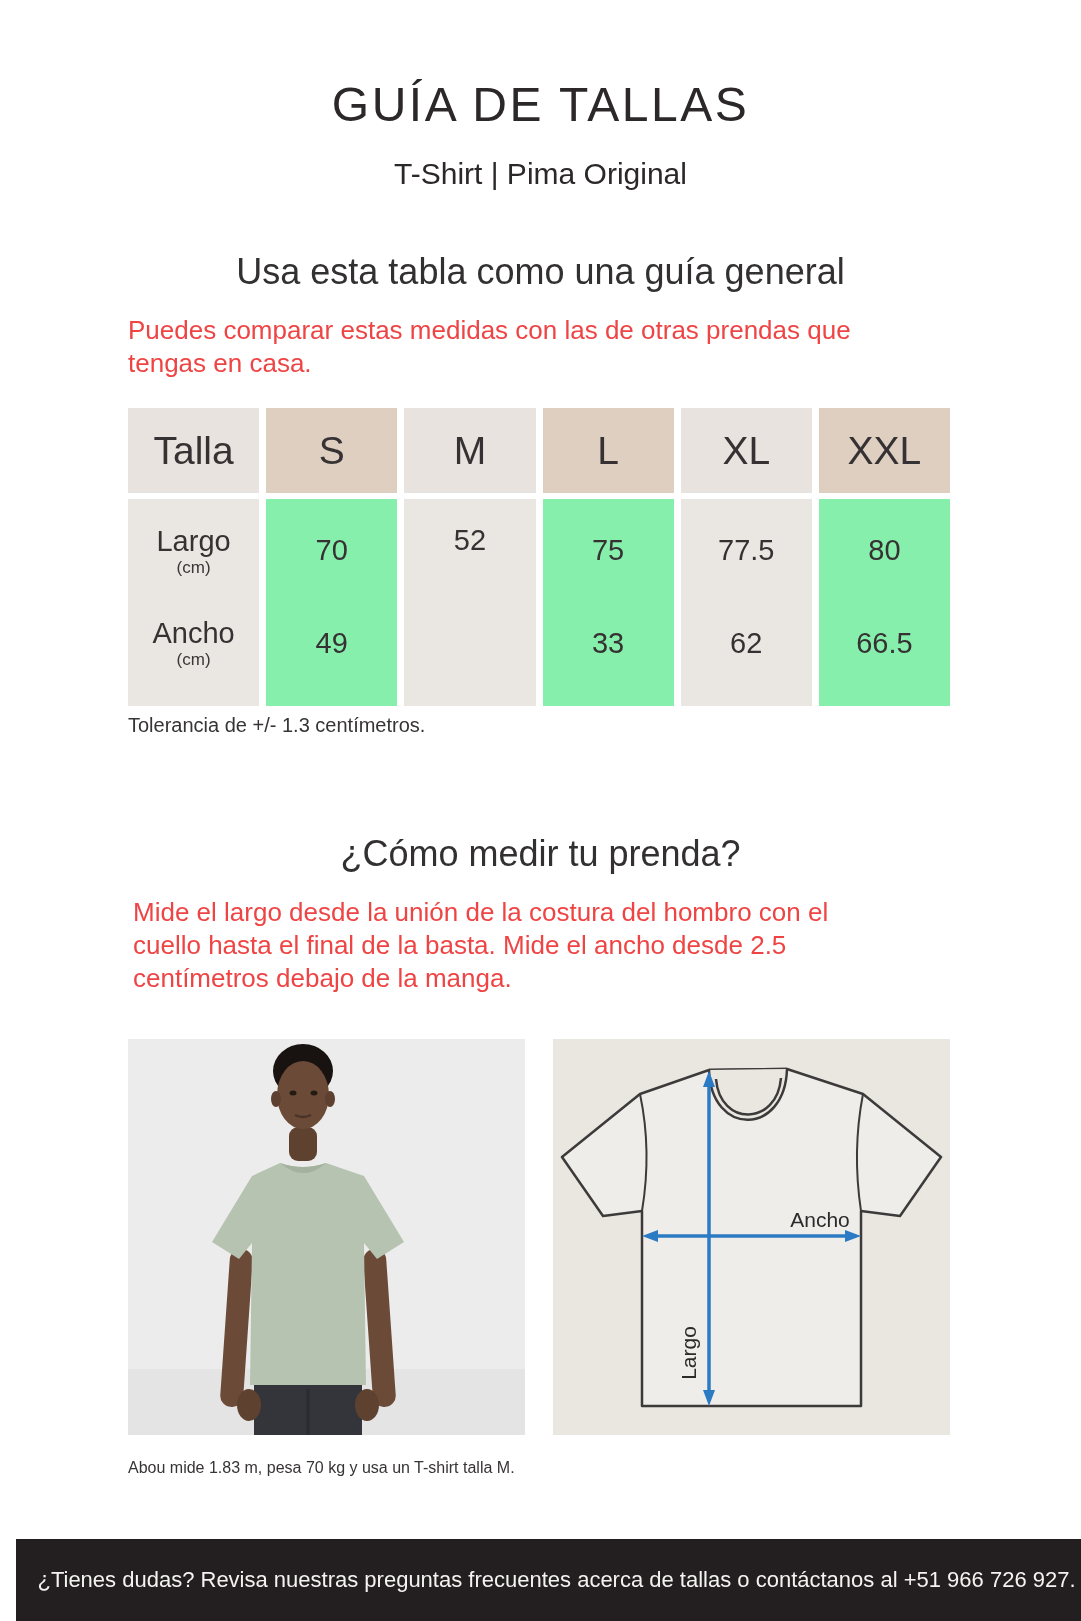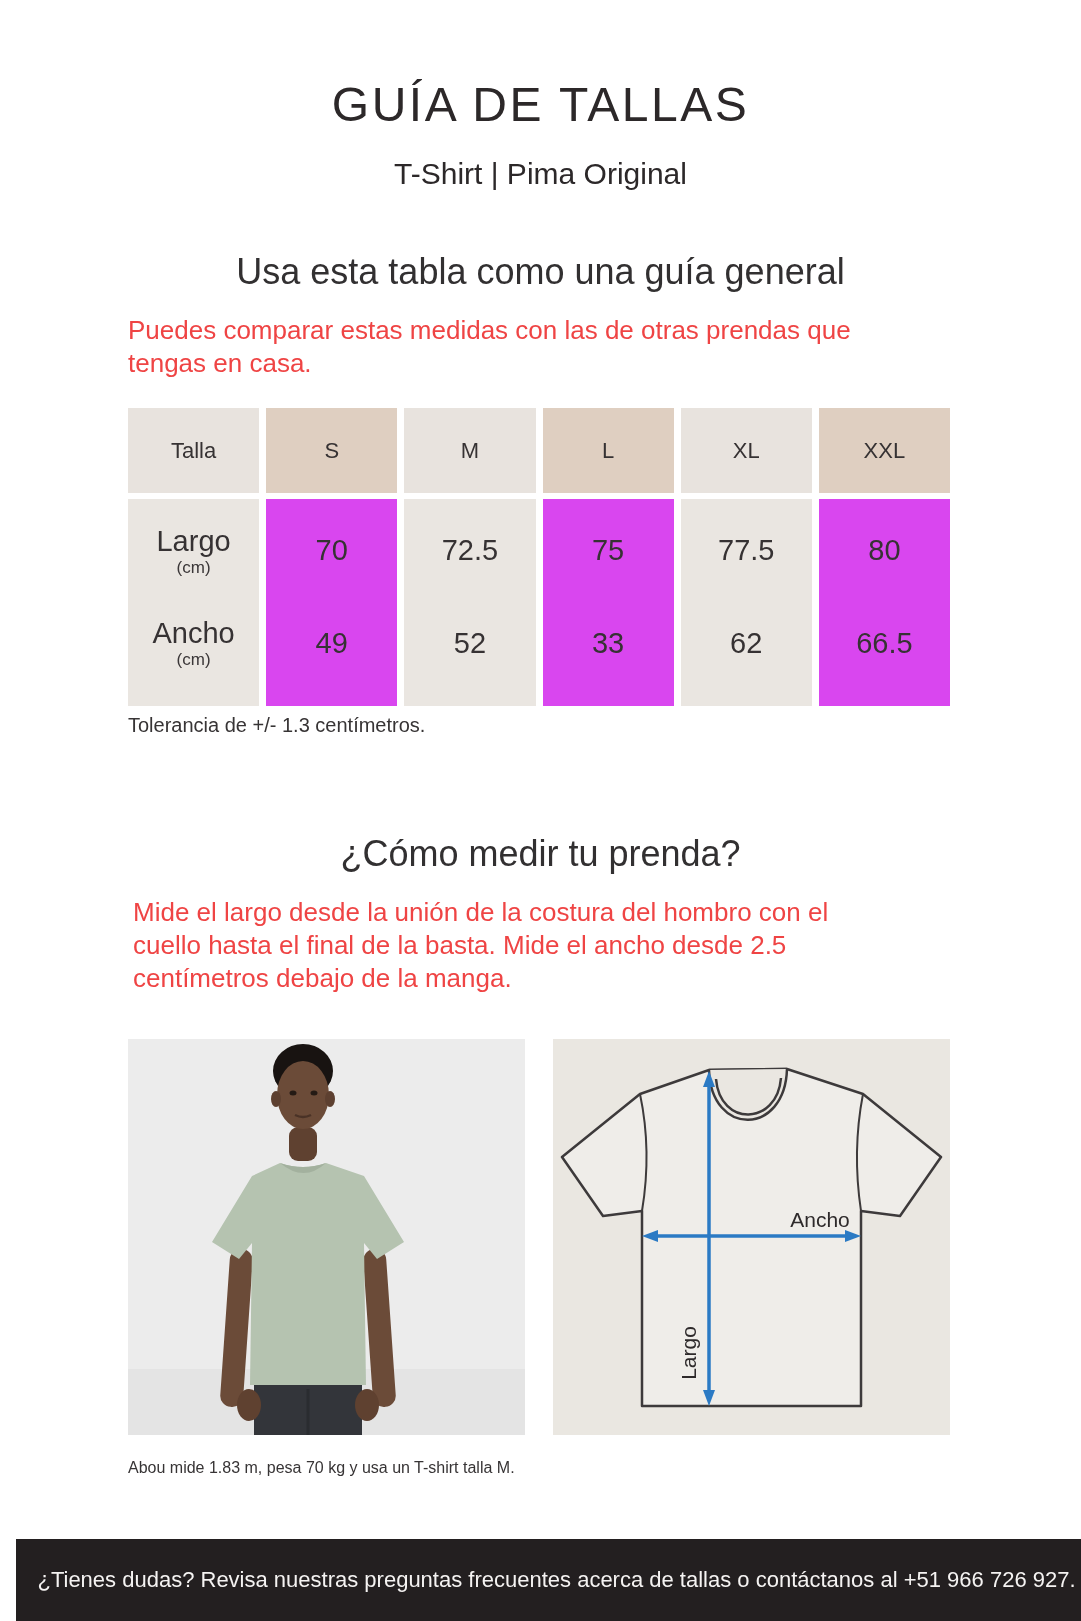--- a/index.html
+++ b/index.html
@@ -25,34 +25,34 @@
 
   
   .size-table{
     top:408px;left:128px;width:822px;
     display:grid;grid-template-columns:repeat(6,1fr);column-gap:7px;
   }
   .tcol{display:flex;flex-direction:column;}
   .th{
     height:85px;margin-bottom:6px;
     display:flex;align-items:center;justify-content:center;
-    font-size:22px;color:#363233;
+    font-size:39px;color:#363233;
   }
   .tb{height:207px;display:flex;flex-direction:column;}
   .tcell{
     height:103px;display:flex;flex-direction:column;
     align-items:center;justify-content:center;
     font-size:29px;color:#363233;
   }
   .tcell.r2{height:104px;padding-bottom:22px;box-sizing:border-box;}
   .runit{font-size:17px;line-height:19px;margin-top:0px;color:#3b3738;}
   .light .th{background:#e8e3de;}
   .light .tb{background:#eae6e1;}
   .tan .th{background:#dfcfc1;}
-  .tan .tb{background:#d946ef;}
+  .tan .tb{background:#86efac;}
 
   .table-notes{top:712px;left:128px;font-size:20px;line-height:26px;color:#373435;}
   .table-notes span{display:block;white-space:nowrap;}
 
   .photo-box{top:1039px;left:128px;width:397px;height:396px;}
   .diagram-box{top:1039px;left:553px;width:397px;height:396px;}
   .photo-box svg,.diagram-box svg{display:block;}
 
   .caption{top:1455px;left:128px;font-size:16px;line-height:26px;color:#373435;}
 
@@ -96,21 +96,20 @@
       <div class="th">S</div>
       <div class="tb">
         <div class="tcell">70</div>
         <div class="tcell r2">49</div>
       </div>
     </div>
 
     <div class="tcol light">
       <div class="th">M</div>
       <div class="tb">
-        <div class="tcell">72.5</div>
         <div class="tcell r2">52</div>
       </div>
     </div>
 
     <div class="tcol tan">
       <div class="th">L</div>
       <div class="tb">
         <div class="tcell">75</div>
         <div class="tcell r2">33</div>
       </div>

